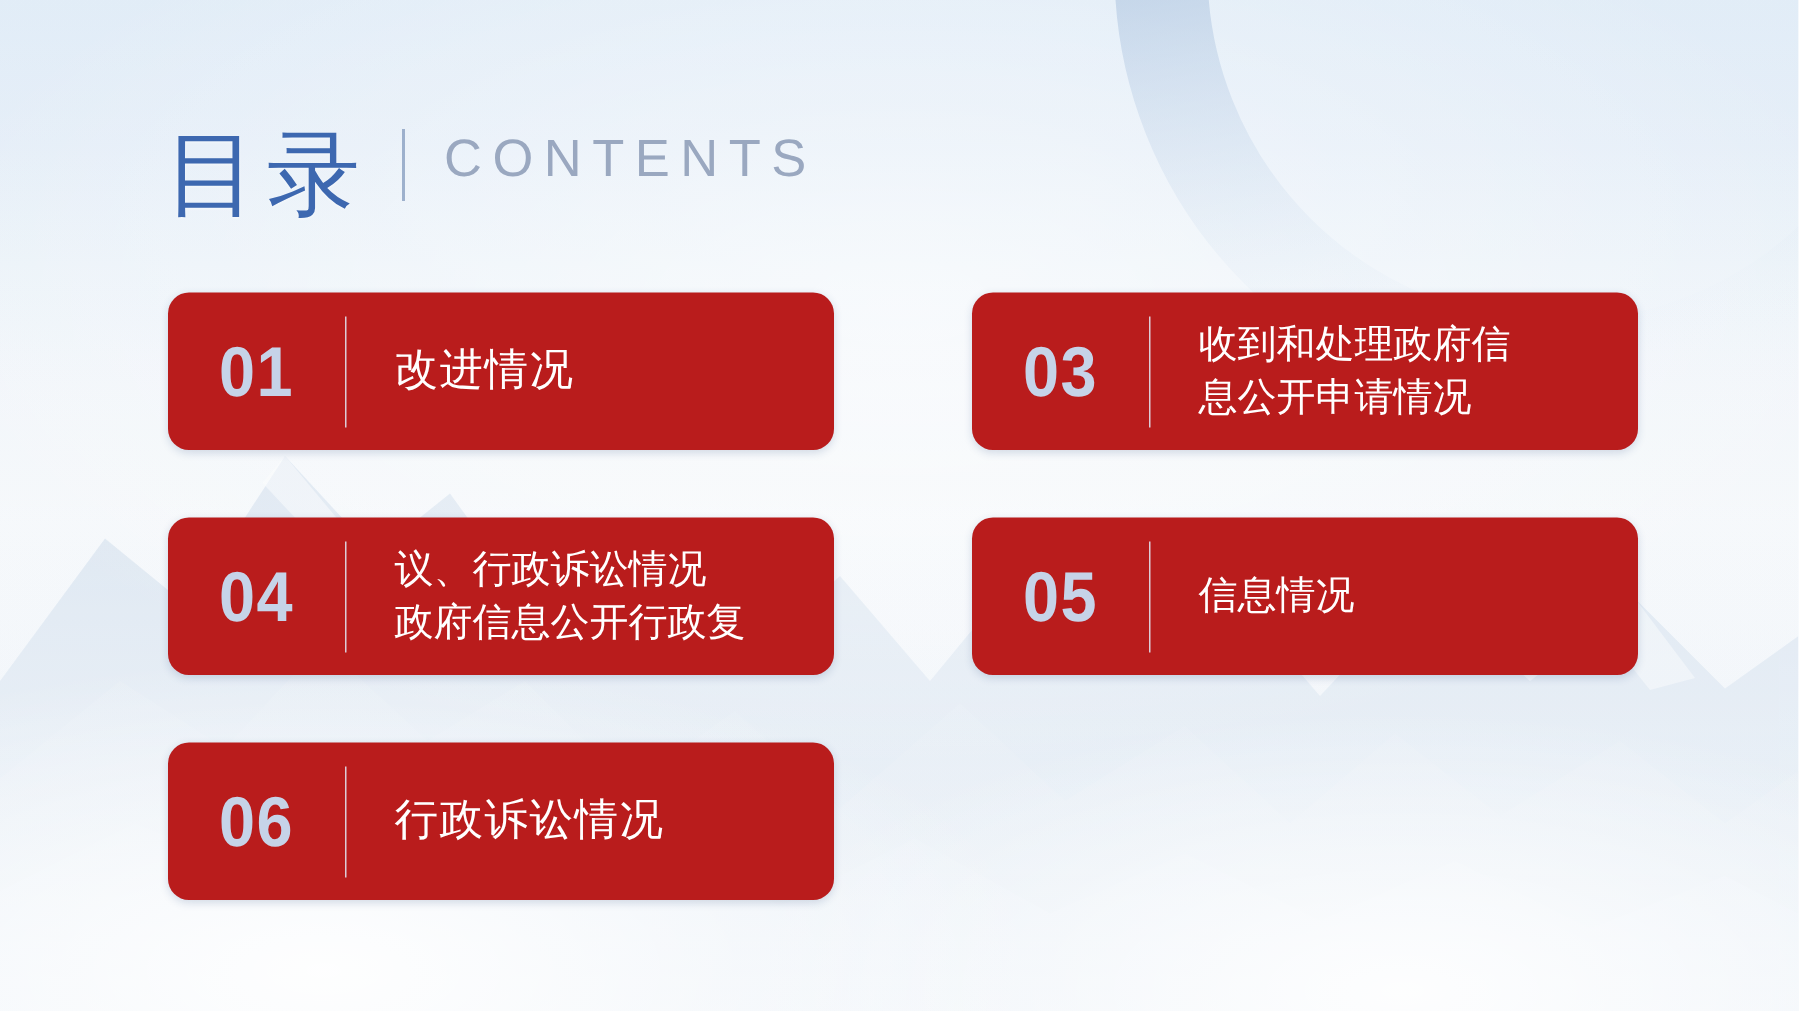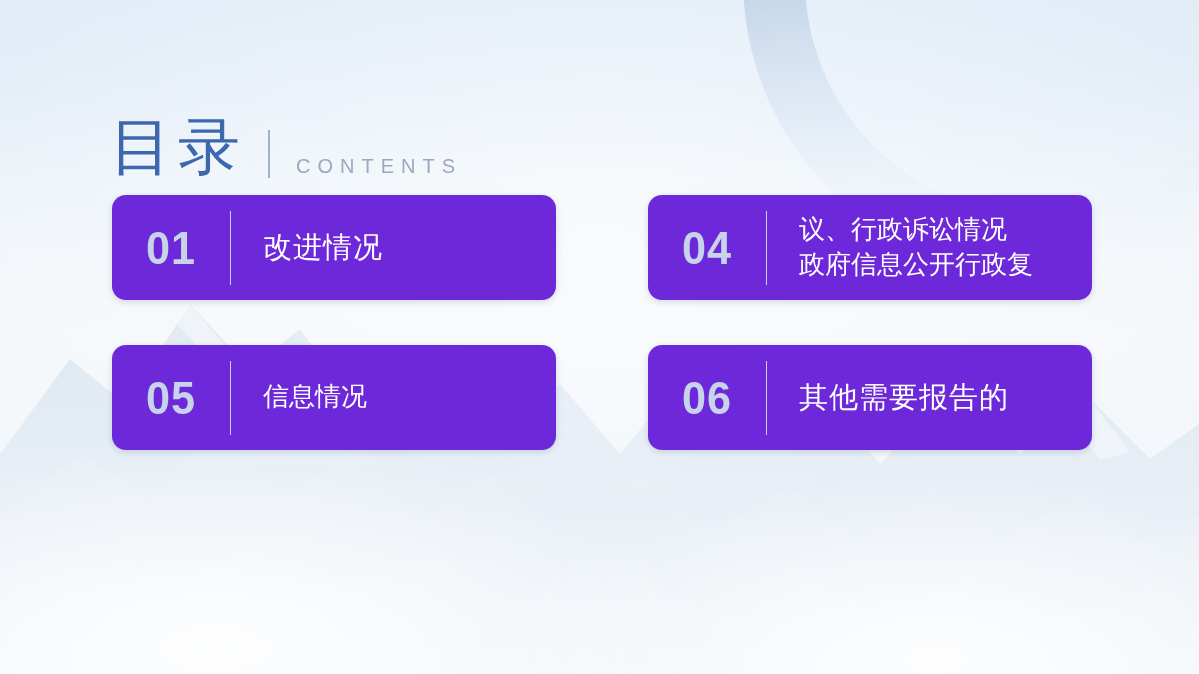--- a/index.html
+++ b/index.html
@@ -58,64 +58,64 @@
     width: 620px;
     height: 620px;
     pointer-events: none;
   }
   .bg-arc svg { display: block; width: 100%; height: 100%; }
 
   
   .title-row {
     position: absolute;
     left: 110px;
-    top: 102px;
+    top: 86px;
     display: flex;
-    align-items: flex-end;
+    align-items: flex-start;
     height: 76px;
   }
   .title-cn {
     font-family: "Liberation Serif", "DejaVu Serif", serif;
     font-size: 62px;
     line-height: 1;
     color: #3d68b0;
     letter-spacing: 6px;
     font-weight: 400;
     text-shadow: 0 1px 2px rgba(255,255,255,.6);
   }
   .title-sep {
     width: 2px;
     height: 48px;
     background: #8fa4c4;
     margin: 0 26px 0 22px;
     opacity: .85;
   }
   .title-en {
     font-family: "Liberation Sans", sans-serif;
-    font-size: 20px;
+    font-size: 35px;
     letter-spacing: 7px;
     color: #9aa8c0;
     font-weight: 400;
   }
 
   
   .cards {
     position: absolute;
     left: 112px;
     top: 195px;
     width: 980px;
     display: grid;
     grid-template-columns: 444px 444px;
     grid-column-gap: 92px;
     grid-row-gap: 45px;
   }
   .card {
     position: relative;
     height: 105px;
-    background: #6d28d9;
+    background: #b91c1c;
     border-radius: 14px;
     display: flex;
     align-items: center;
     box-shadow: 0 2px 6px rgba(40,70,130,.18);
   }
   .card-num {
     flex: 0 0 auto;
     width: 118px;
     text-align: center;
     font-family: "Liberation Sans", sans-serif;
@@ -209,20 +209,28 @@
 
     <div class="card">
       <span class="card-num">01</span>
       <span class="card-div"></span>
       <span class="card-text">
         <span class="line">改进情况</span>
       </span>
     </div>
 
 
+    <div class="card dense">
+      <span class="card-num">03</span>
+      <span class="card-div"></span>
+      <span class="card-text">
+        <span class="line">收到和处理政府信</span>
+        <span class="line">息公开申请情况</span>
+      </span>
+    </div>
 
     <div class="card dense">
       <span class="card-num">04</span>
       <span class="card-div"></span>
       <span class="card-text">
         <span class="line">议、行政诉讼情况</span>
         <span class="line">政府信息公开行政复</span>
       </span>
     </div>
 
@@ -231,19 +239,19 @@
       <span class="card-div"></span>
       <span class="card-text">
         <span class="line">信息情况</span>
       </span>
     </div>
 
     <div class="card">
       <span class="card-num">06</span>
       <span class="card-div"></span>
       <span class="card-text">
-        <span class="line">其他需要报告的</span>
+        <span class="line">行政诉讼情况</span>
       </span>
     </div>
 
   </div>
 
 </div>
 
 </body></html>

